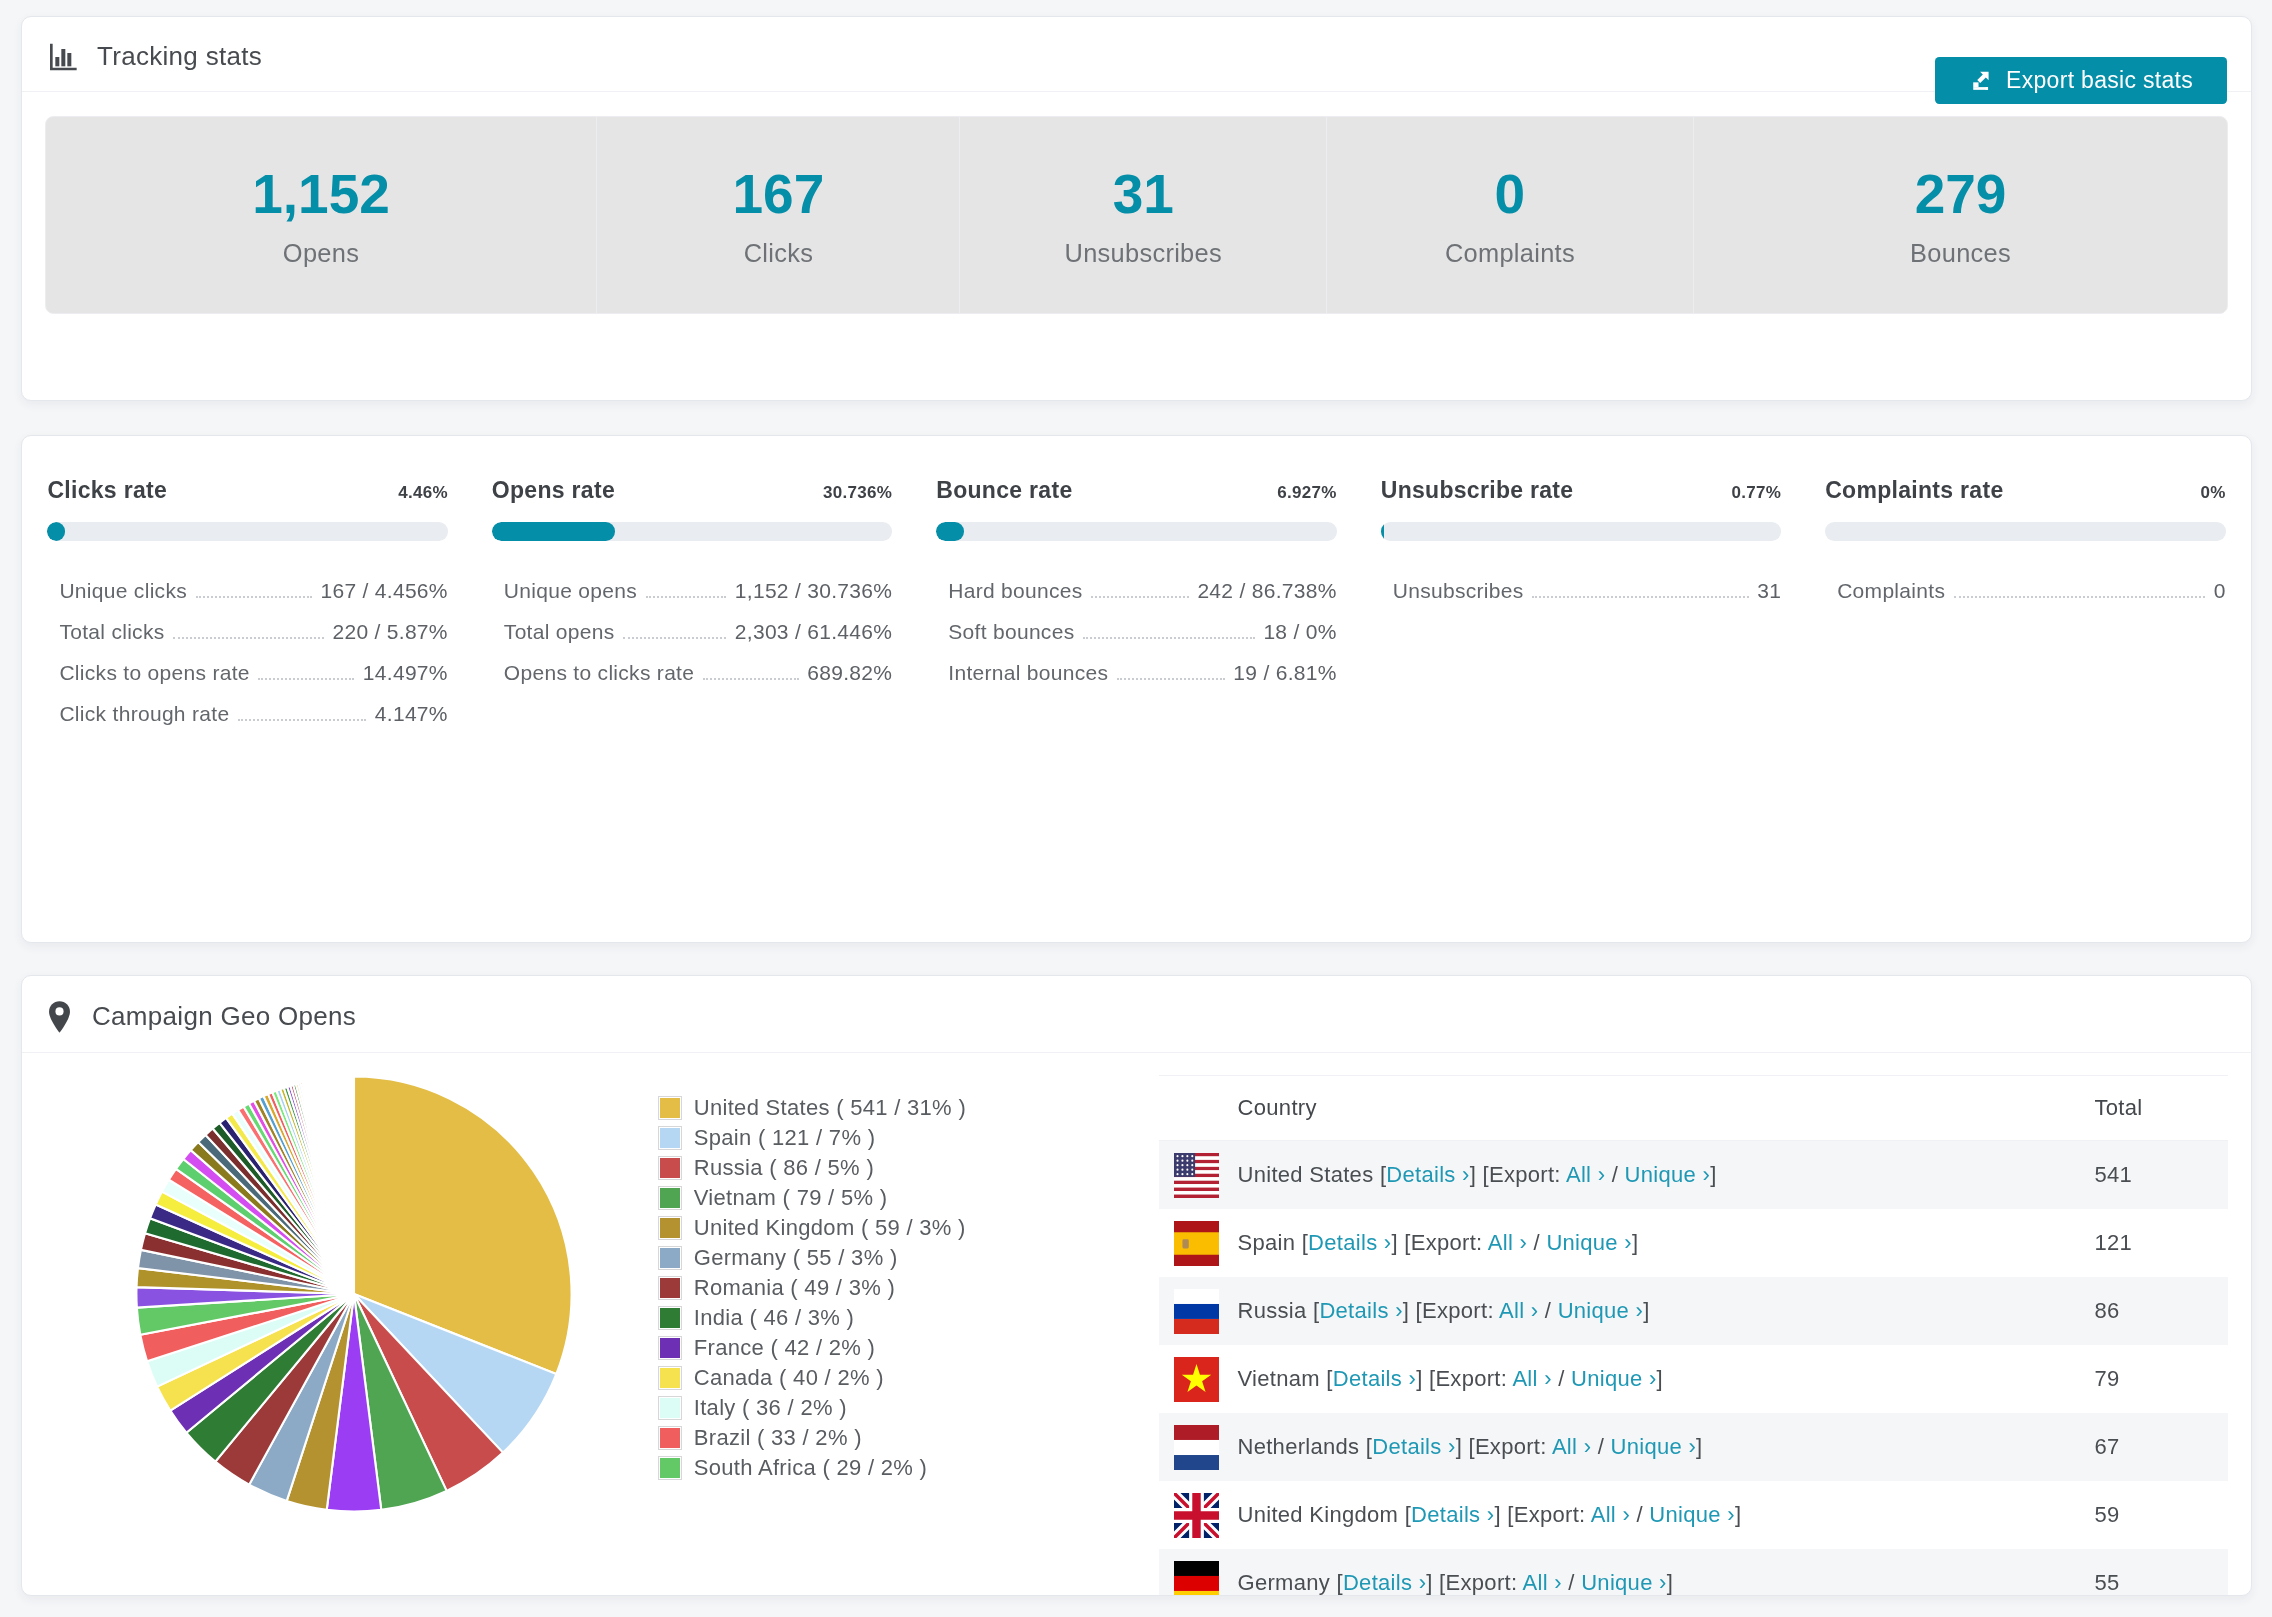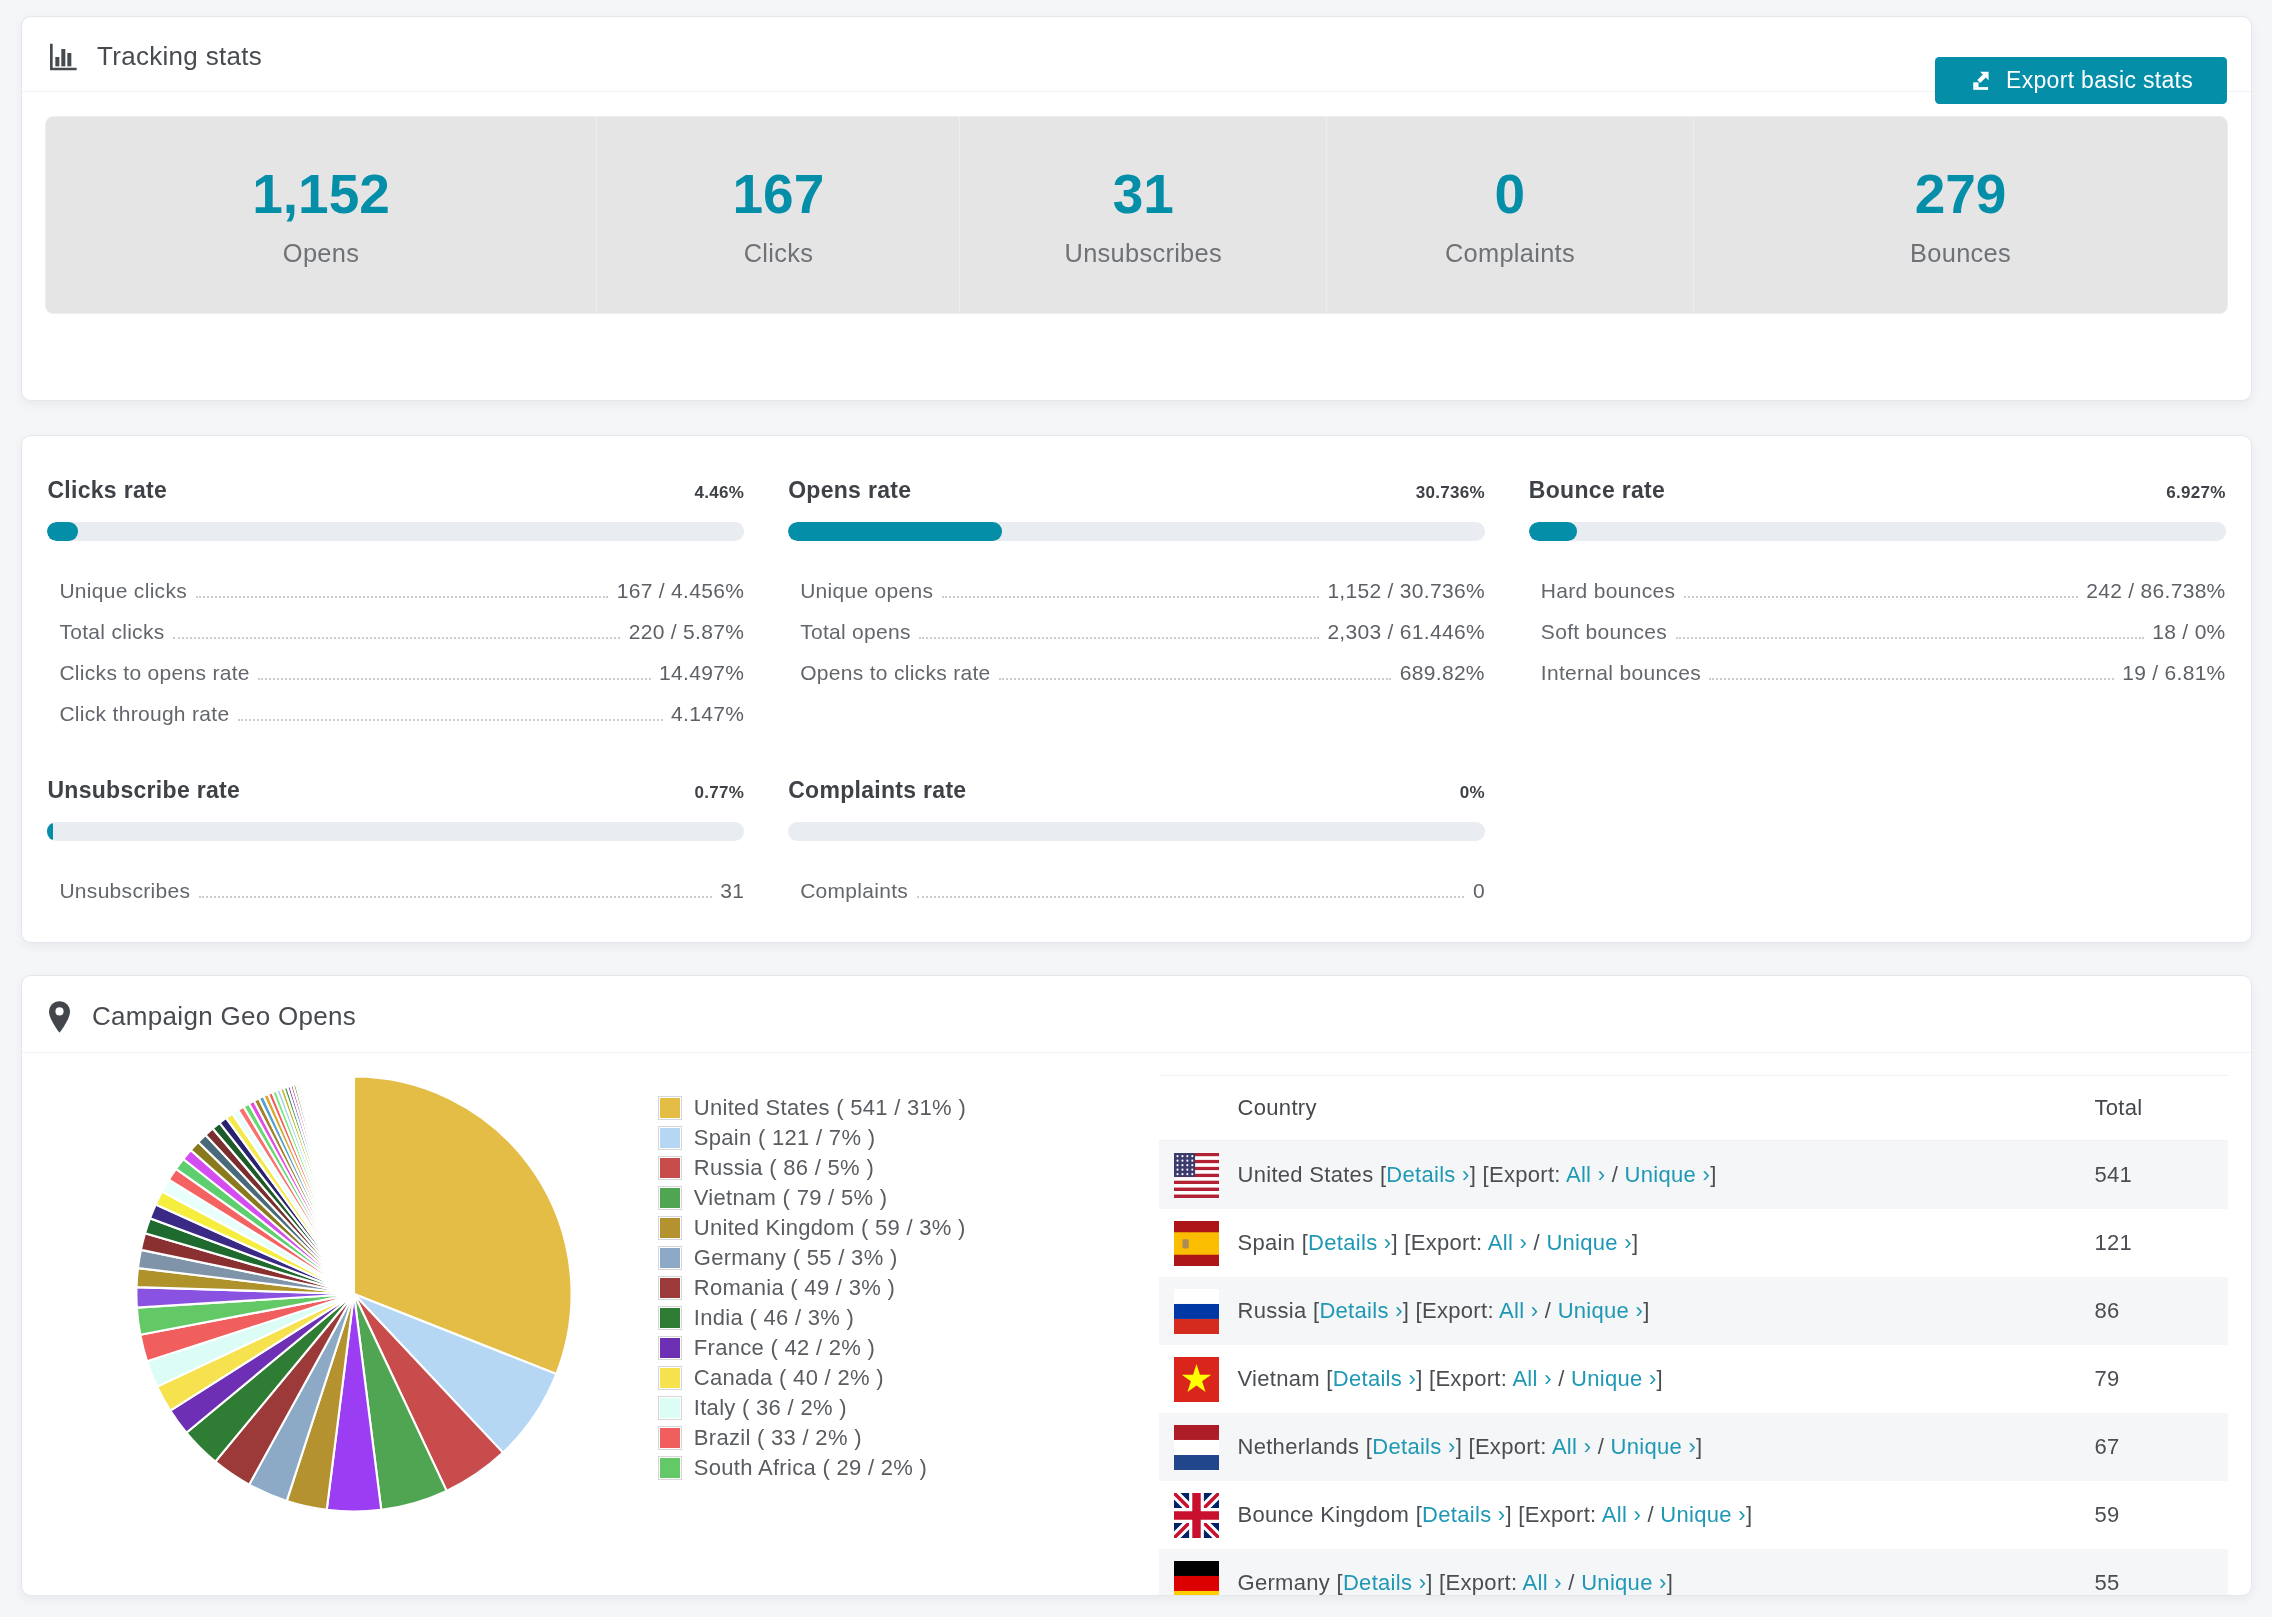--- a/index.html
+++ b/index.html
@@ -52,21 +52,21 @@
     margin:24px 22.6px; height:198px;
     display:grid; grid-template-columns:1.52fr 1fr 1.01fr 1.01fr 1.47fr;
     border:1.4px solid #ecedf0; border-radius:8.5px; background:#e5e5e5;
   }
   .stat-box{display:flex; flex-direction:column; align-items:center; justify-content:center; border-right:1.4px solid #ecedf0;}
   .stat-box:last-child{border-right:none;}
   .stat-value{font-size:55px; font-weight:700; color:var(--accent); letter-spacing:0;}
   .stat-label{font-size:25.4px; color:var(--muted); margin-top:12.7px;}
 
   
-  .rates-grid{display:grid; grid-template-columns:repeat(3,1fr); column-gap:44px; row-gap:51px;}
+  .rates-grid{display:grid; grid-template-columns:repeat(5,1fr); column-gap:44px; row-gap:51px;}
   .rate-title-row{display:flex; justify-content:space-between; align-items:baseline;}
   .rate-title{font-size:23px; font-weight:700; color:#3e4247;}
   .rate-value{font-size:17px; font-weight:700; color:#3e4247;}
   .bar{margin-top:18.4px; height:19px; background:#e9ecf0; border-radius:9.2px; overflow:hidden;}
   .bar-fill{height:100%; background:var(--accent); border-radius:9.2px;}
   .rate-rows{margin-top:21px;margin-left:12px;}
   .detail-row{display:flex; align-items:flex-end; height:41px; font-size:21px; color:#63676c;}
   .detail-label{white-space:nowrap; line-height:1.15;}
   .detail-value{white-space:nowrap; line-height:1.15; color:#5d6166;}
   .dots{flex:1; border-bottom:2.1px dotted #c9ccd0; margin:0 8.5px 5px 8.5px;}
@@ -471,21 +471,21 @@
             <div class="total-cell">67</div>
           </div>
           <div class="trow">
             <svg class="flag" viewBox="0 0 64 64">
               <rect width="64" height="64" fill="#012169"></rect>
       <path d="M0 0 L64 64 M64 0 L0 64" stroke="#ffffff" stroke-width="13"></path>
       <path d="M0 0 L64 64 M64 0 L0 64" stroke="#C8102E" stroke-width="5"></path>
       <path d="M32 0 V64 M0 32 H64" stroke="#ffffff" stroke-width="21"></path>
       <path d="M32 0 V64 M0 32 H64" stroke="#C8102E" stroke-width="12"></path>
             </svg>
-            <div class="country-cell"><span>Bounce Kingdom</span> <span>[</span><a class="tlink">Details ›</a><span>] [Export: </span><a class="tlink">All ›</a><span> / </span><a class="tlink">Unique ›</a><span>]</span></div>
+            <div class="country-cell"><span>United Kingdom</span> <span>[</span><a class="tlink">Details ›</a><span>] [Export: </span><a class="tlink">All ›</a><span> / </span><a class="tlink">Unique ›</a><span>]</span></div>
             <div class="total-cell">59</div>
           </div>
           <div class="trow odd">
             <svg class="flag" viewBox="0 0 64 64">
               <rect x="0" y="0.0" width="64" height="21.3" fill="#000000"></rect>
               <rect x="0" y="21.3" width="64" height="21.3" fill="#DD0000"></rect>
               <rect x="0" y="42.7" width="64" height="21.3" fill="#FFCE00"></rect>
             </svg>
             <div class="country-cell"><span>Germany</span> <span>[</span><a class="tlink">Details ›</a><span>] [Export: </span><a class="tlink">All ›</a><span> / </span><a class="tlink">Unique ›</a><span>]</span></div>
             <div class="total-cell">55</div>

